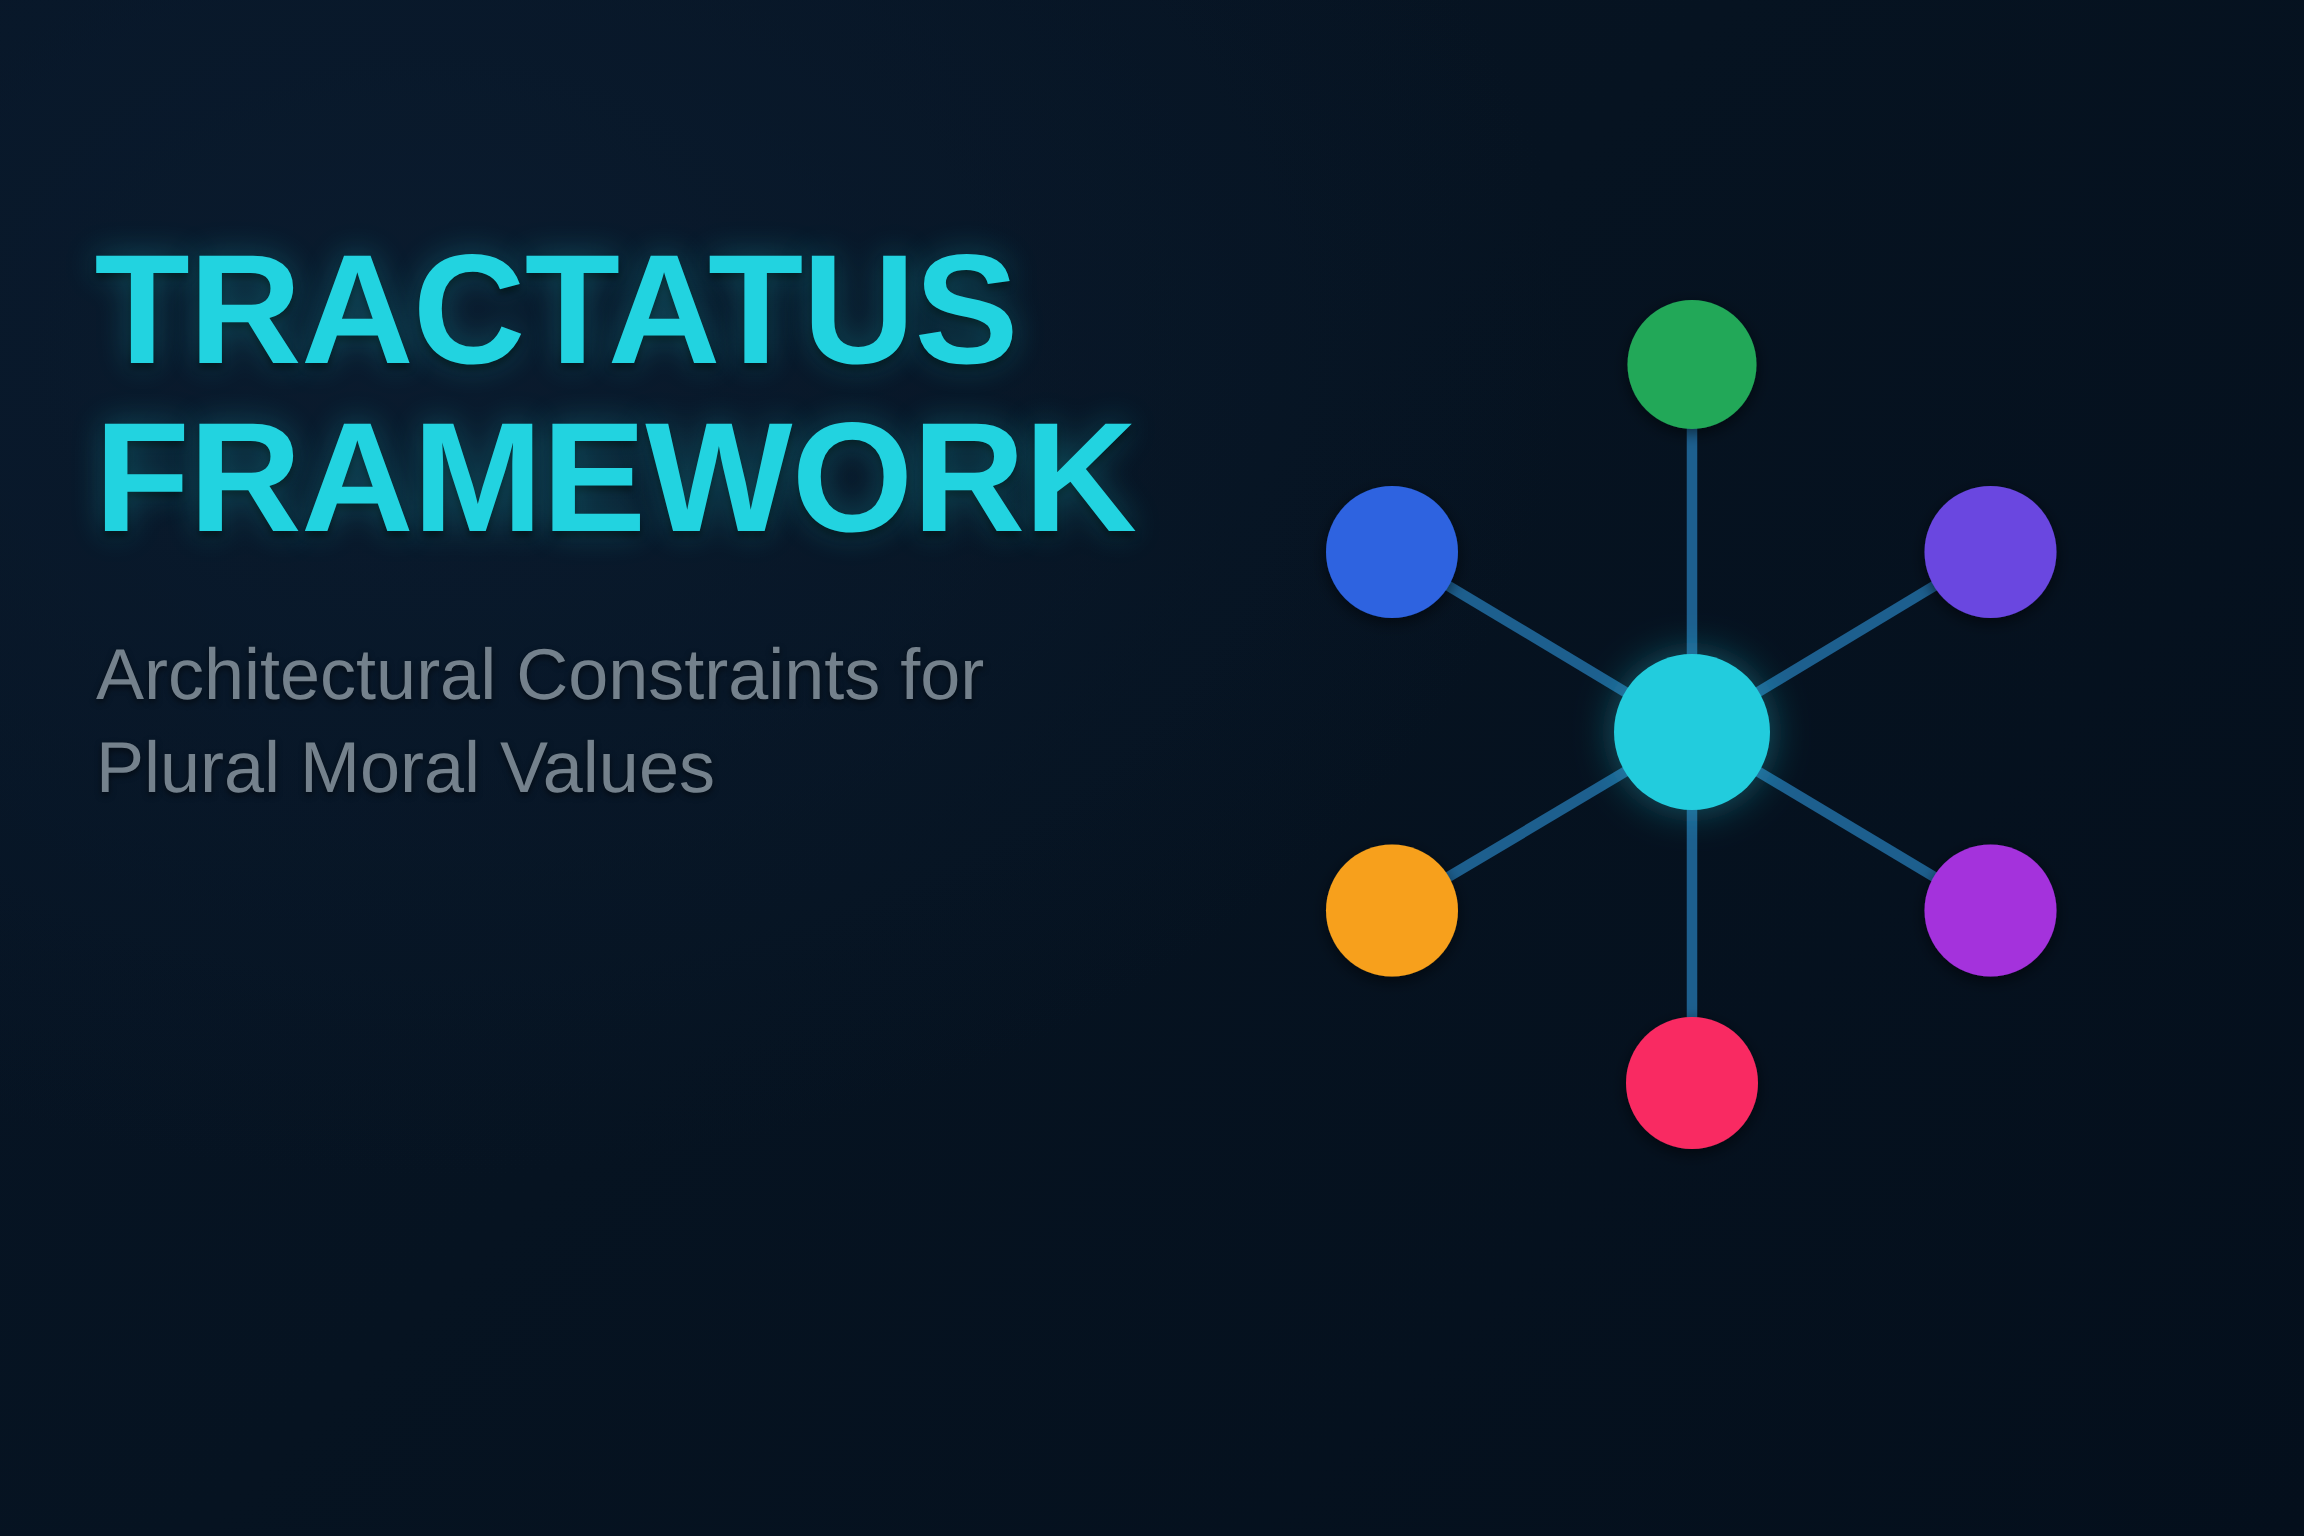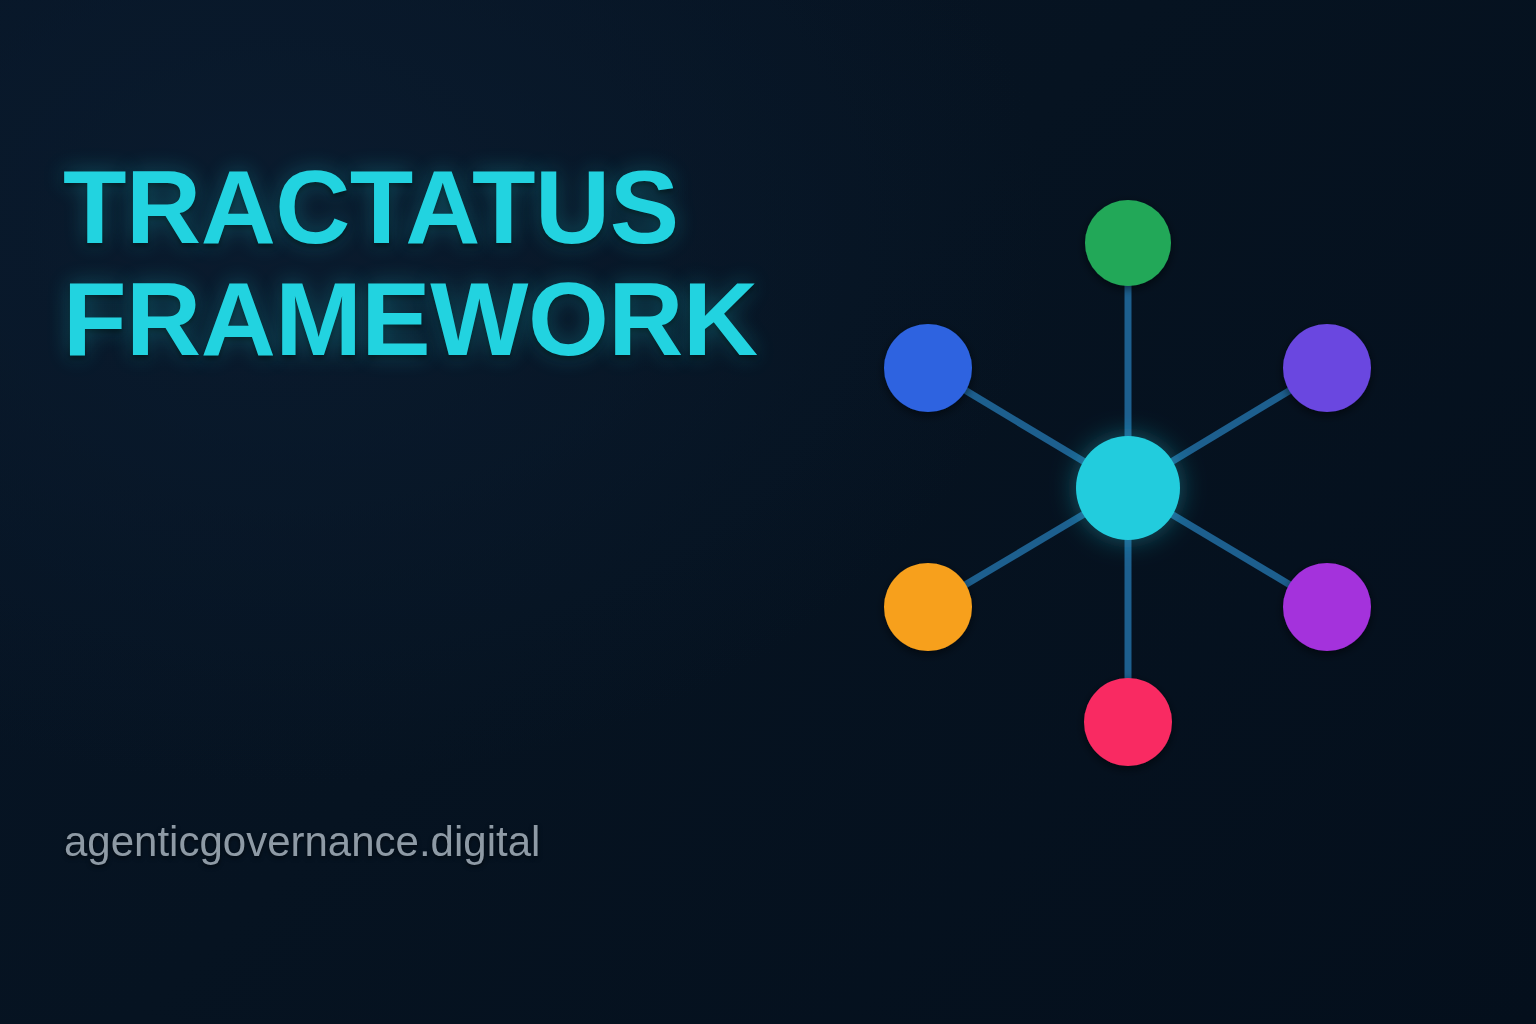--- a/index.html
+++ b/index.html
@@ -80,22 +80,23 @@
 </style>
 </head>
 <body>
 
 <div class="card">
 
   <div class="text-block">
     <h1 class="title">TRACTATUS
 FRAMEWORK</h1>
 
+    <p class="subtitle">Architectural Constraints for
+Plural Moral Values</p>
 
-    <p class="footer-url">agenticgovernance.digital</p>
   </div>
 
   <div class="diagram">
     <svg viewBox="0 0 620 800" xmlns="http://www.w3.org/2000/svg">
       <defs>
         <filter id="node-shadow" x="-60%" y="-60%" width="220%" height="220%">
           <feDropShadow dx="0" dy="3" stdDeviation="5" flood-color="#000000" flood-opacity="0.55"></feDropShadow>
         </filter>
         <filter id="hub-glow" x="-80%" y="-80%" width="260%" height="260%">
           <feDropShadow dx="0" dy="0" stdDeviation="13" flood-color="#22CCDD" flood-opacity="0.40"></feDropShadow>

